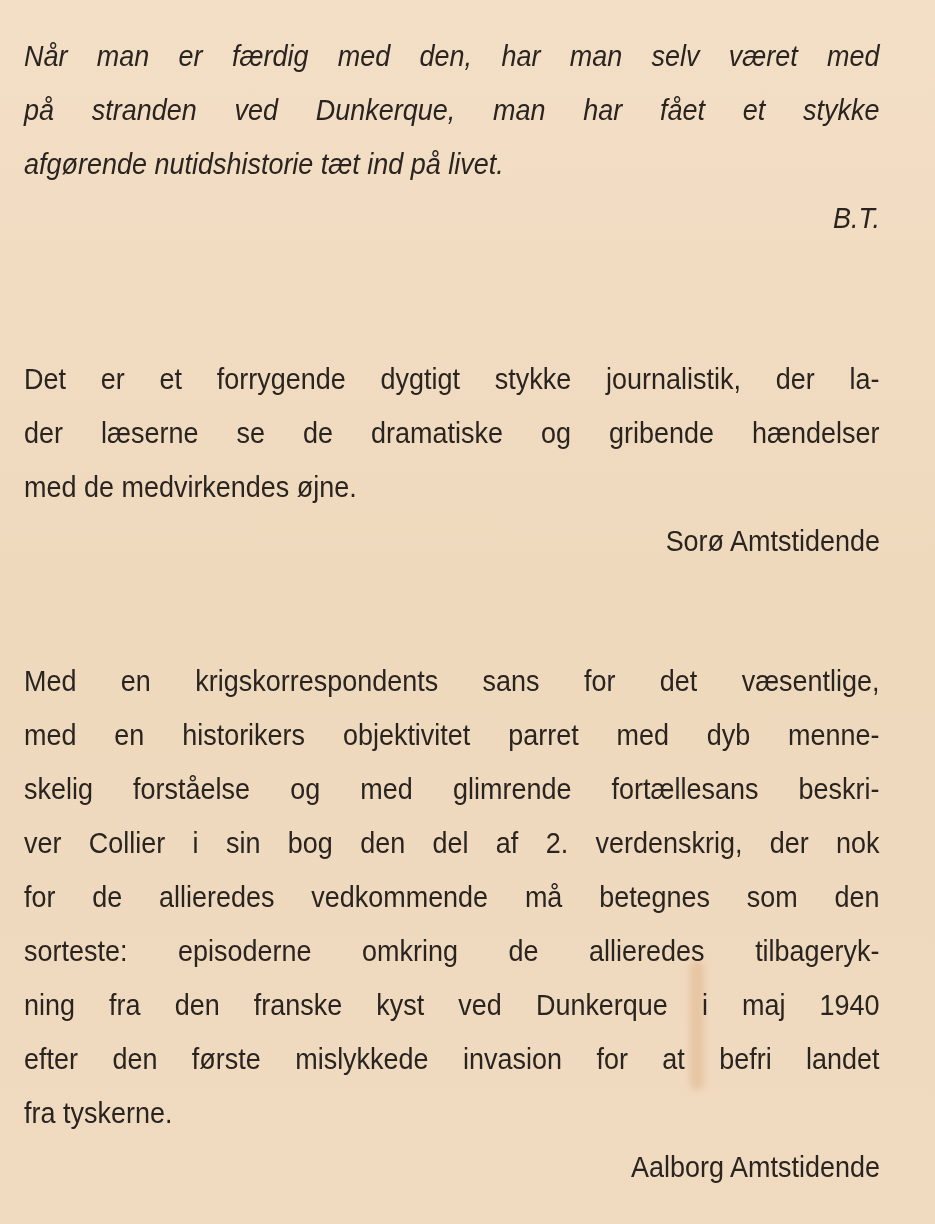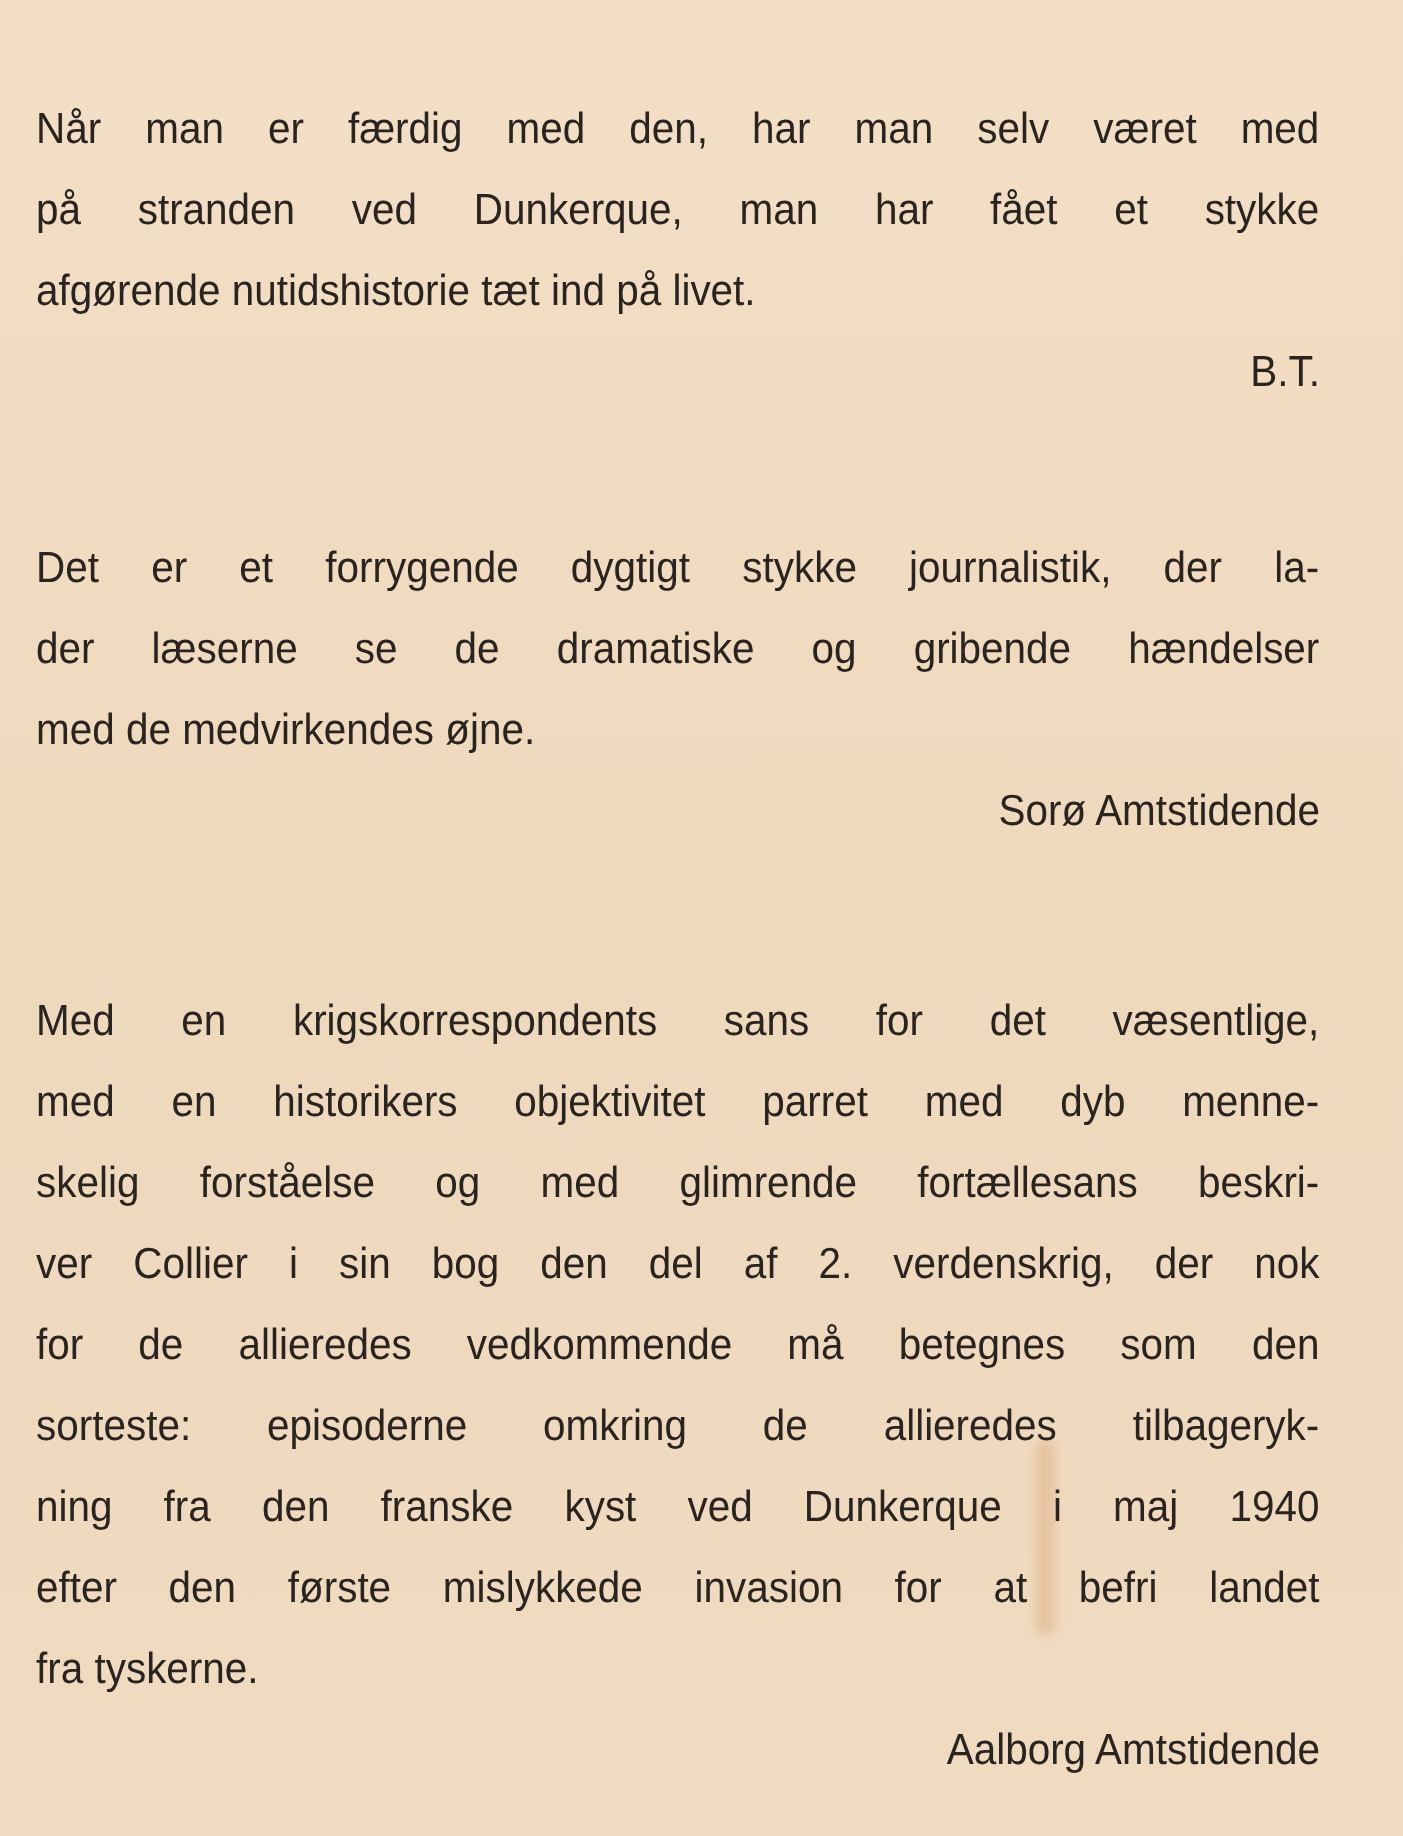--- a/index.html
+++ b/index.html
@@ -30,21 +30,21 @@
       background: rgba(214, 160, 110, 0.35); border-radius: 8px; filter: blur(3px);
     }
   </style>
 </head>
 <body>
 
 <div class="stain"></div>
 
 <div class="page">
 
-  <div class="quote" style="top:59px;">
+  <div class="quote" style="top:29px;font-style:italic;">
     <div class="line">
         <span class="w">Når</span>
         <span class="w">man</span>
         <span class="w">er</span>
         <span class="w">færdig</span>
         <span class="w">med</span>
         <span class="w">den,</span>
         <span class="w">har</span>
         <span class="w">man</span>
         <span class="w">selv</span>

